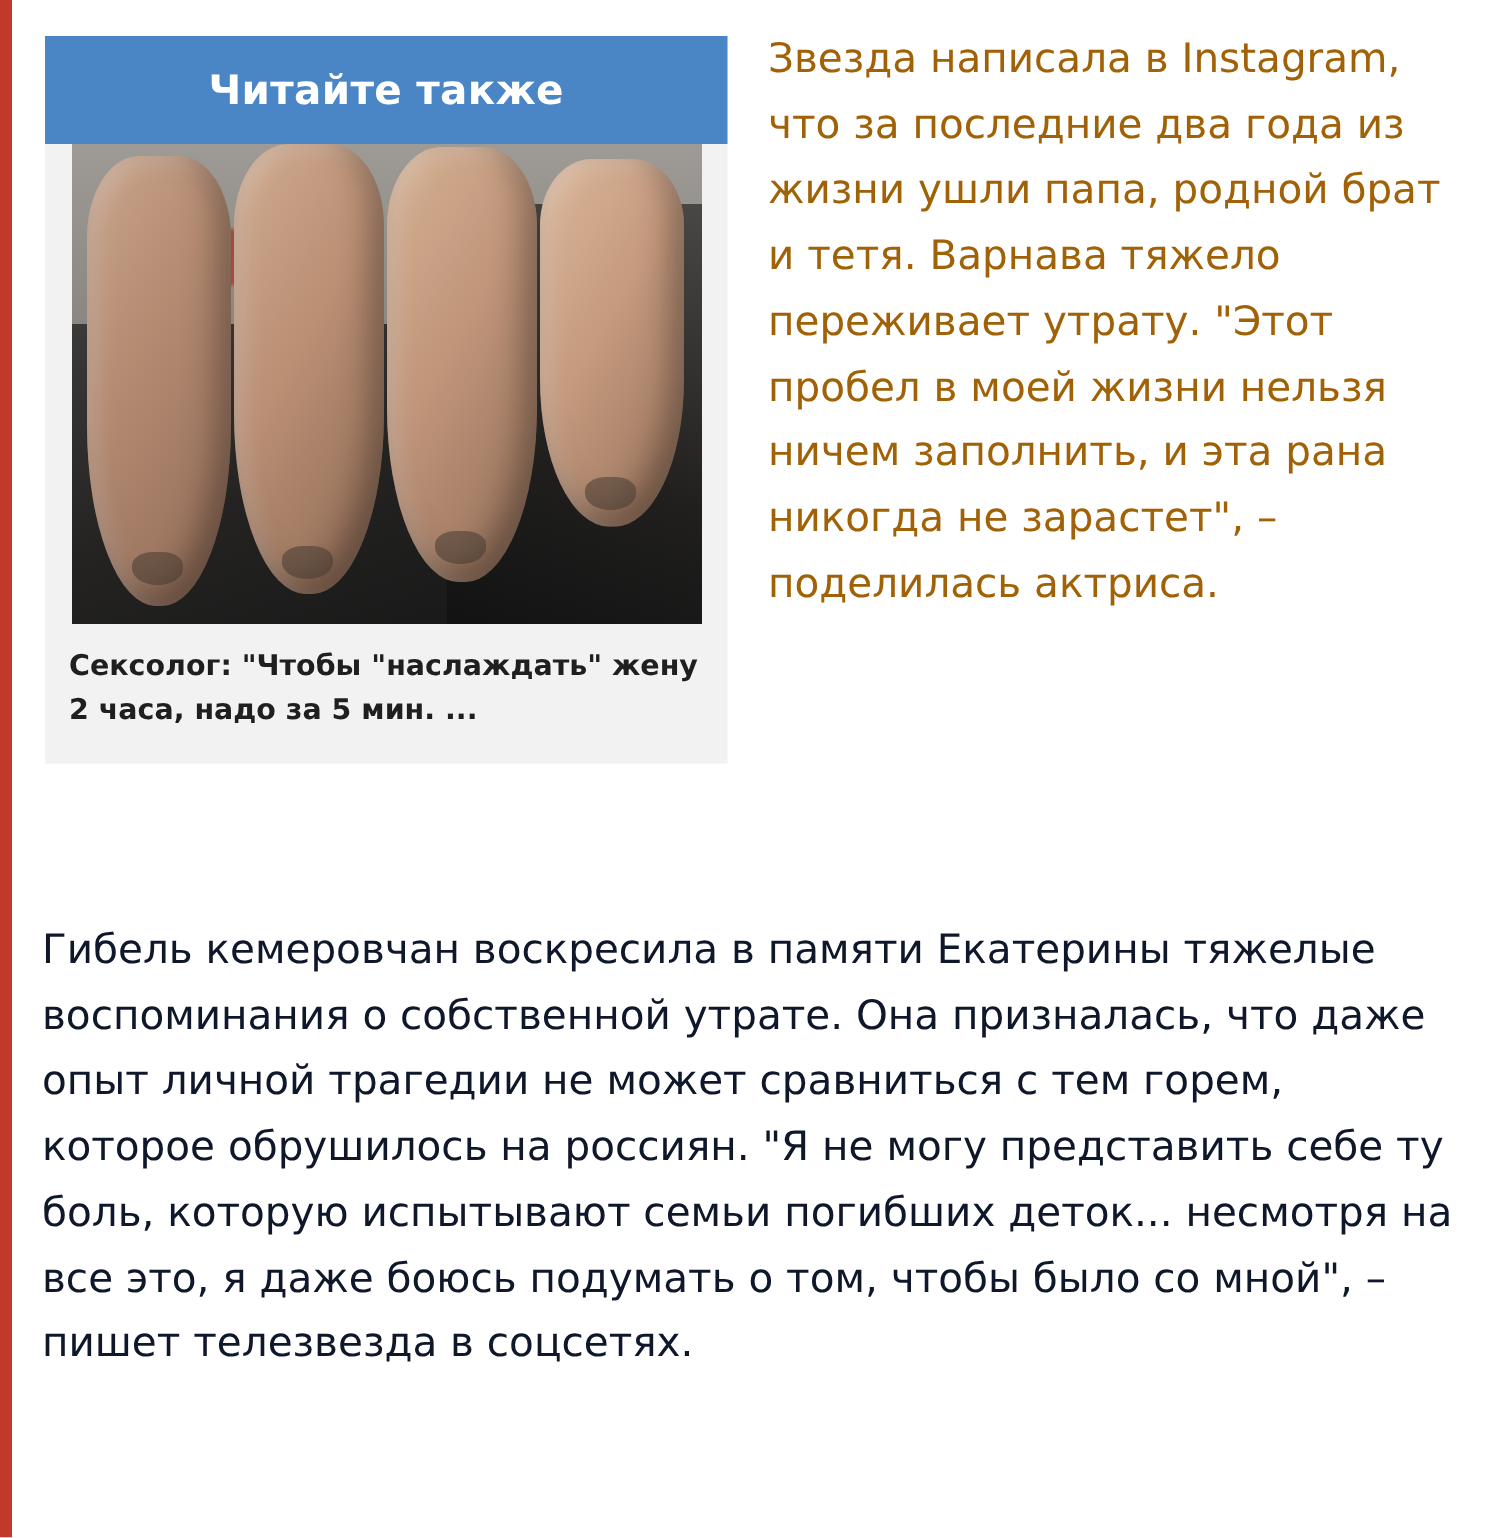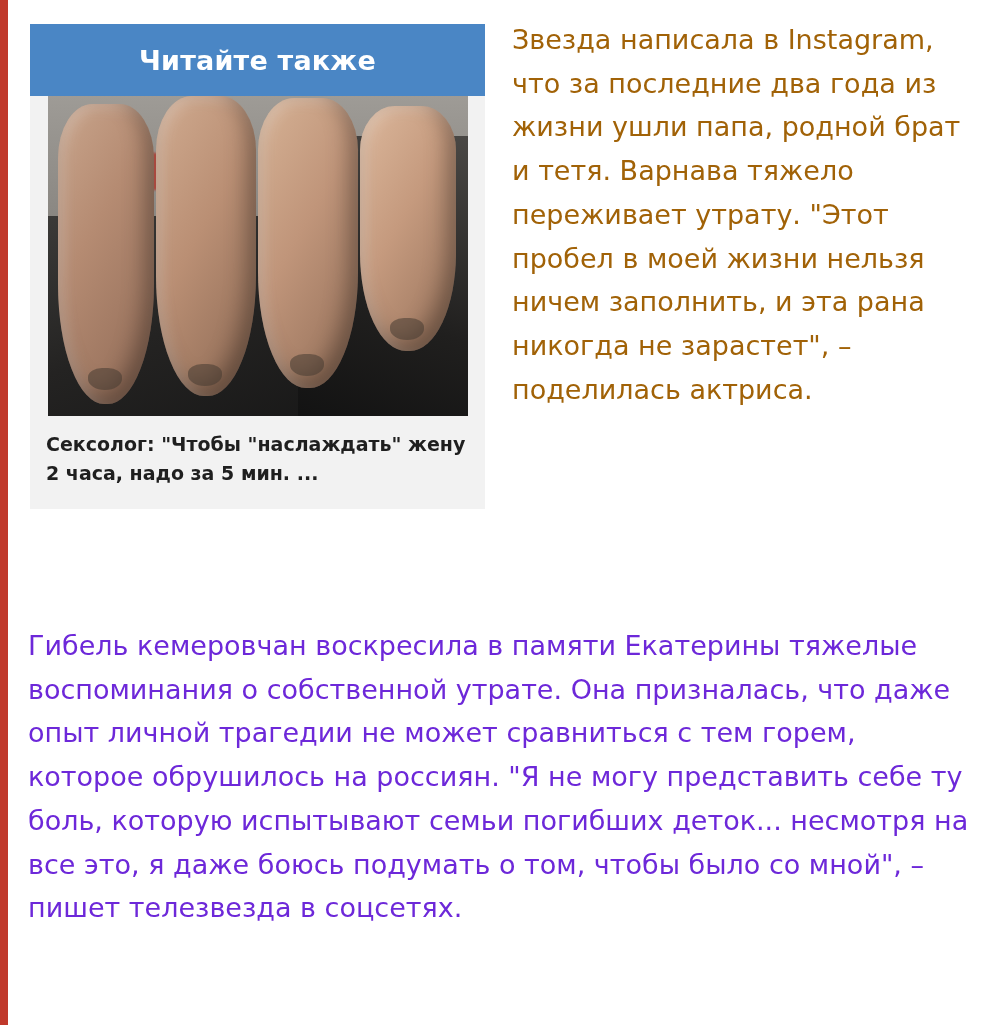--- a/index.html
+++ b/index.html
@@ -145,22 +145,21 @@
   }
 
   
   .bottom-par {
     position: absolute;
     left: 28px;
     top: 612px;
     width: 950px;
     font-size: 27px;
     line-height: 1.62;
-    color: #6d28d9;
-    margin-top: 12px;
+    color: #0f172a;
   }
 </style>
 </head>
 <body>
 
 <div class="page">
 
   <div class="left-strip"></div>
 
   <div class="promo-card">

